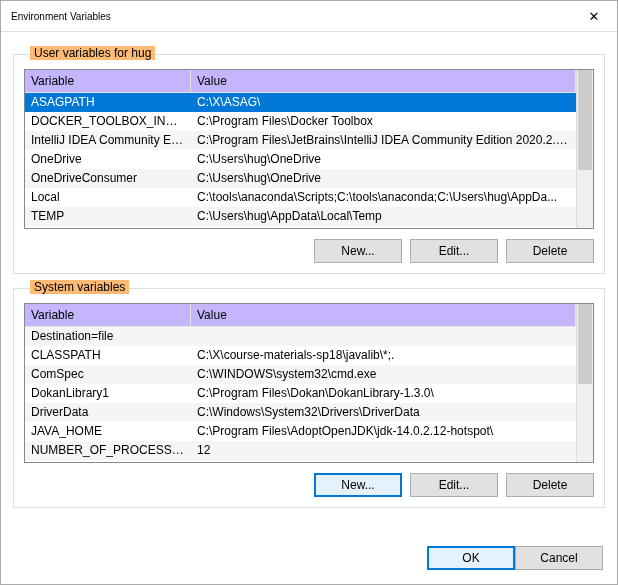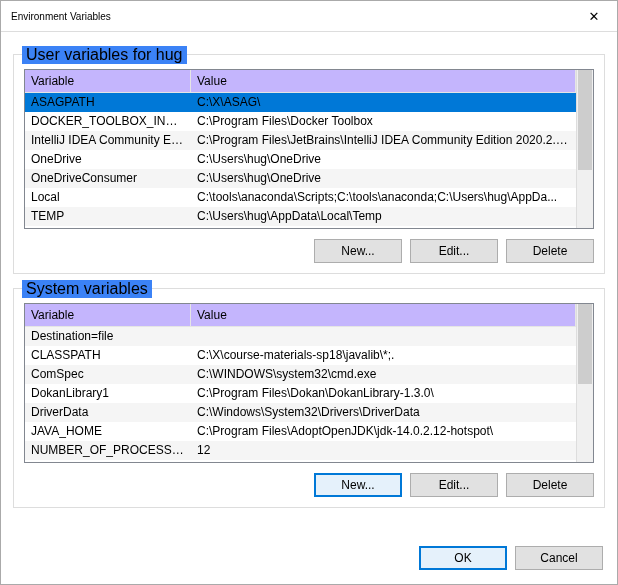--- a/index.html
+++ b/index.html
@@ -4,40 +4,40 @@
 <style>
   * { box-sizing: border-box; }
   html, body { margin:0; padding:0; font-family: "Segoe UI", Tahoma, sans-serif; font-size:12px; color:#000; }
   .window { width:618px; height:585px; background:#fff; border:1px solid #aaa; display:flex; flex-direction:column; }
   .titlebar { height:31px; display:flex; align-items:center; justify-content:space-between; padding-left:10px; border-bottom:1px solid #ddd; }
   .title-text { font-size:10px; }
   .close-btn { width:46px; height:30px; display:flex; align-items:center; justify-content:center; }
   .close-x { font-size:13px; line-height:1; }
   .content { flex:1; padding:12px 12px 6px 12px; display:flex; flex-direction:column; gap:4px; }
   .group { border:1px solid #ddd; position:relative; margin-top:10px; padding:14px 10px 10px 10px; }
-  .group-title { position:absolute; top:-9px; left:8px; background:#3b82f6; padding:0 4px; font-size:16px; color:#000; }
+  .group-title { position:absolute; top:-9px; left:16px; background:#fdba74; padding:0 4px; font-size:12px; color:#000; }
   .table-wrap { height:160px; border:1px solid #828790; background:#fff; display:flex; }
   .table-body { flex:1; overflow:hidden; display:flex; flex-direction:column; }
   .thead { display:flex; border-bottom:1px solid #e5e5e5; background:#c4b5fd; height:23px; }
   .th { padding:4px 6px 3px 6px; border-right:1px solid #e5e5e5; color:#000; font-weight:normal; white-space:nowrap; overflow:hidden; text-overflow:ellipsis; }
   .col-var { width:166px; flex:0 0 166px; }
   .col-val { flex:1; }
   .rows { flex:1; overflow:hidden; }
   .row { display:flex; height:19px; }
   .cell { padding:2px 6px 2px 6px; white-space:nowrap; overflow:hidden; text-overflow:ellipsis; }
   .row.alt { background:#f5f5f5; }
-  .row.selected { background:#0078d7; color:#000000; }
+  .row.selected { background:#0078d7; color:#ffffff; }
   .vscroll { width:17px; background:#f0f0f0; border-left:1px solid #ddd; position:relative; }
   .thumb { position:absolute; left:1px; right:1px; background:#cdcdcd; }
   .thumb.user { top:0; height:100px; }
   .thumb.sys { top:0; height:80px; }
   .btn-row { display:flex; justify-content:flex-end; gap:8px; margin-top:10px; }
   .btn { width:88px; height:24px; background:#e1e1e1; border:1px solid #adadad; font-size:12px; display:flex; align-items:center; justify-content:center; cursor:default; }
   .btn.focus { border:2px solid #0078d7; background:#e5f1fb; width:88px; height:24px; }
-  .footer { display:flex; justify-content:flex-end; gap:8px; padding:10px 14px 14px 0; }
+  .footer { display:flex; justify-content:flex-end; padding:10px 14px 14px 0; }
 </style>
 </head>
 <body>
 
 <div class="window">
 
   <div class="titlebar">
     <span class="title-text">Environment Variables</span>
     <div class="close-btn">
       <span class="close-x">✕</span>

